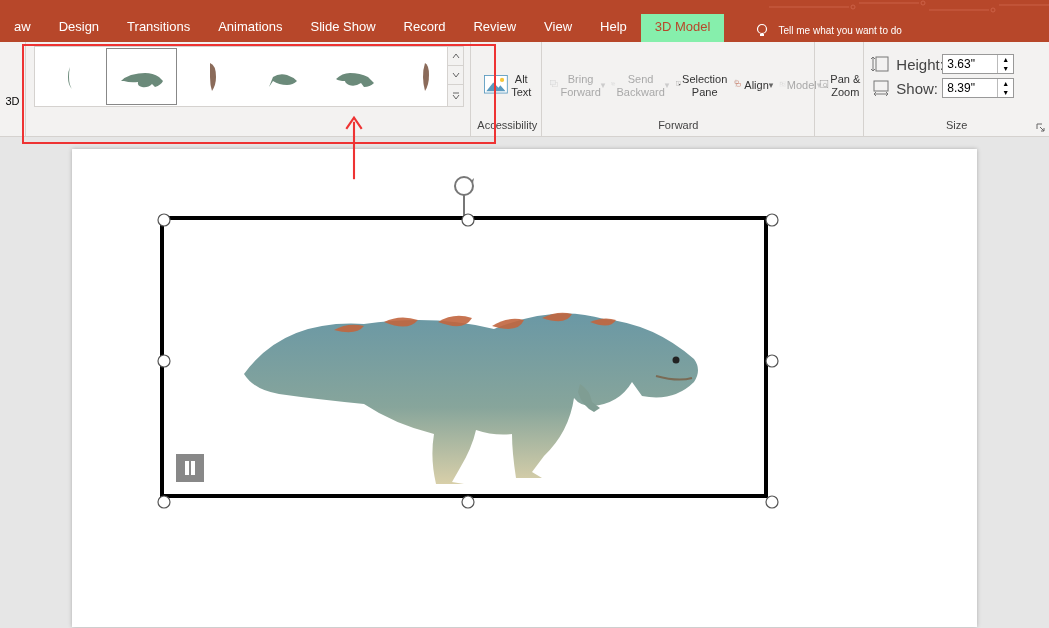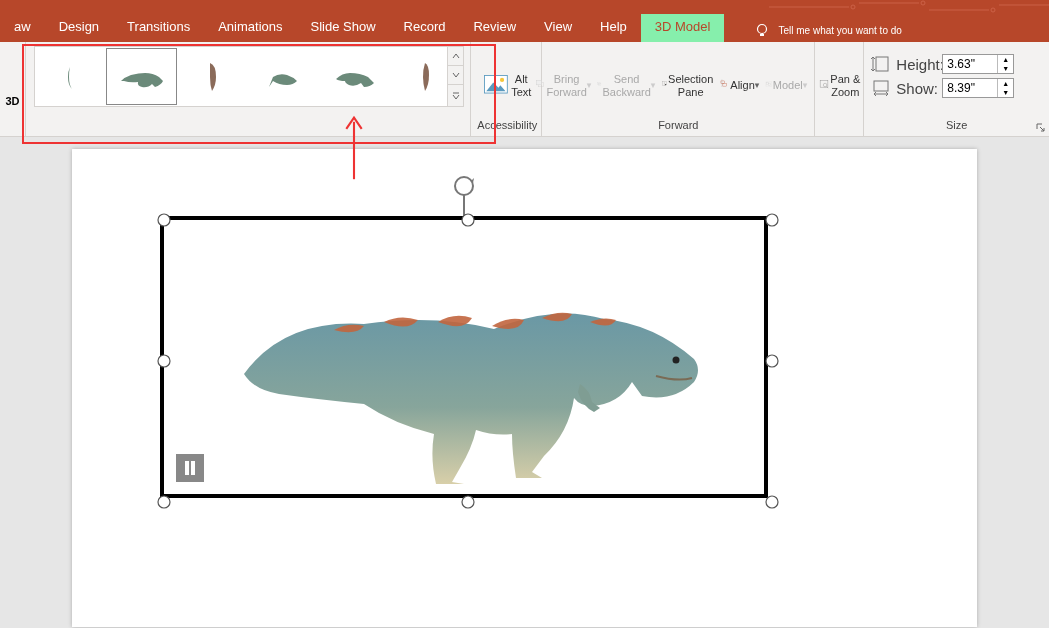--- a/index.html
+++ b/index.html
@@ -23,21 +23,21 @@
   
   .ribbon { background:#f3f2f1; height:95px; border-bottom:1px solid #d5d2cf; display:flex; }
   .ribbon .group { padding:4px 6px 2px 6px; position:relative; display:flex; flex-direction:column; justify-content:space-between; }
   .ribbon .sep { width:0; border-left:1px solid #d5d2cf; }
   .group-row { display:flex; gap:4px; }
   .group-label { font-size:11px; text-align:center; color:#444; padding-bottom:3px; }
   .dlglauncher { position:absolute; right:2px; bottom:2px; width:12px; height:12px; display:flex; align-items:center; justify-content:center; color:#666; cursor:pointer; }
   .dlglauncher svg { width:10px; height:10px; }
 
   
-  .group-insert3d { width:25px; align-items:center;font-weight:bold; }
+  .group-insert3d { width:25px; align-items:center; }
   .group-insert3d .tiny-label { font-size:11px; text-align:center; line-height:1; padding-top:50px; }
 
   
   .group-views { width:468px; margin-left:2px; }
   .gallery { display:flex; height:61px; background:#fff; border:1px solid #d5d2cf; position:relative; }
   .gallery .thumb { width:71px; height:57px; margin:1px 0 1px 0; display:flex; align-items:center; justify-content:center; cursor:pointer; }
   .gallery .thumb.sel { border:1px solid #888; }
   .gallery .thumb svg { width:50px; height:36px; }
   .gallery .spinup,.gallery .spindn,.gallery .spinmore { position:absolute; right:0; width:16px; height:19px; border-left:1px solid #d5d2cf; border-bottom:1px solid #d5d2cf; display:flex; align-items:center; justify-content:center; cursor:pointer; background:#f3f2f1; }
   .gallery .spinup { top:0; }
@@ -196,21 +196,21 @@
           </span>
         <span class="lbl" style="white-space:pre">Alt
 Text</span>
       </div>
     </div>
     <div class="group-label">Accessibility</div>
   </div>
   <div class="sep"></div>
 
   <div class="group" style="width:272px">
-    <div class="group-row" style="justify-content:flex-end">
+    <div class="group-row" style="justify-content:flex-start">
       <div class="bigbtn disabled" style="width:58px">
         <span class="ico">
             <svg viewBox="0 0 34 28">
               <rect x="10" y="10" width="16" height="14" fill="none" stroke="#c9c9c9"></rect>
               <rect x="4" y="4" width="16" height="14" fill="#eee" stroke="#c9c9c9"></rect>
             </svg>
           </span>
         <span class="lbl" style="white-space:pre">Bring
 Forward</span>
           <span class="chev">▾</span>

